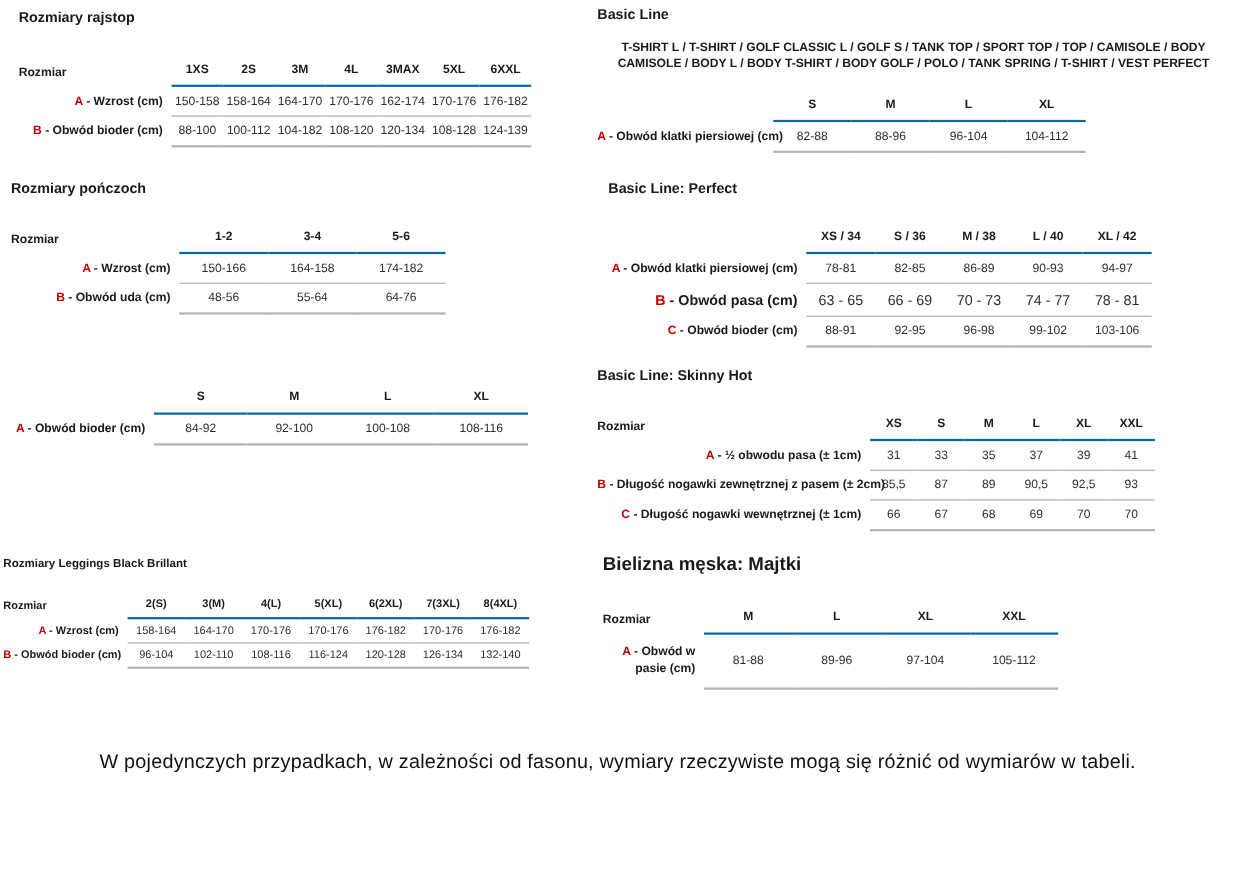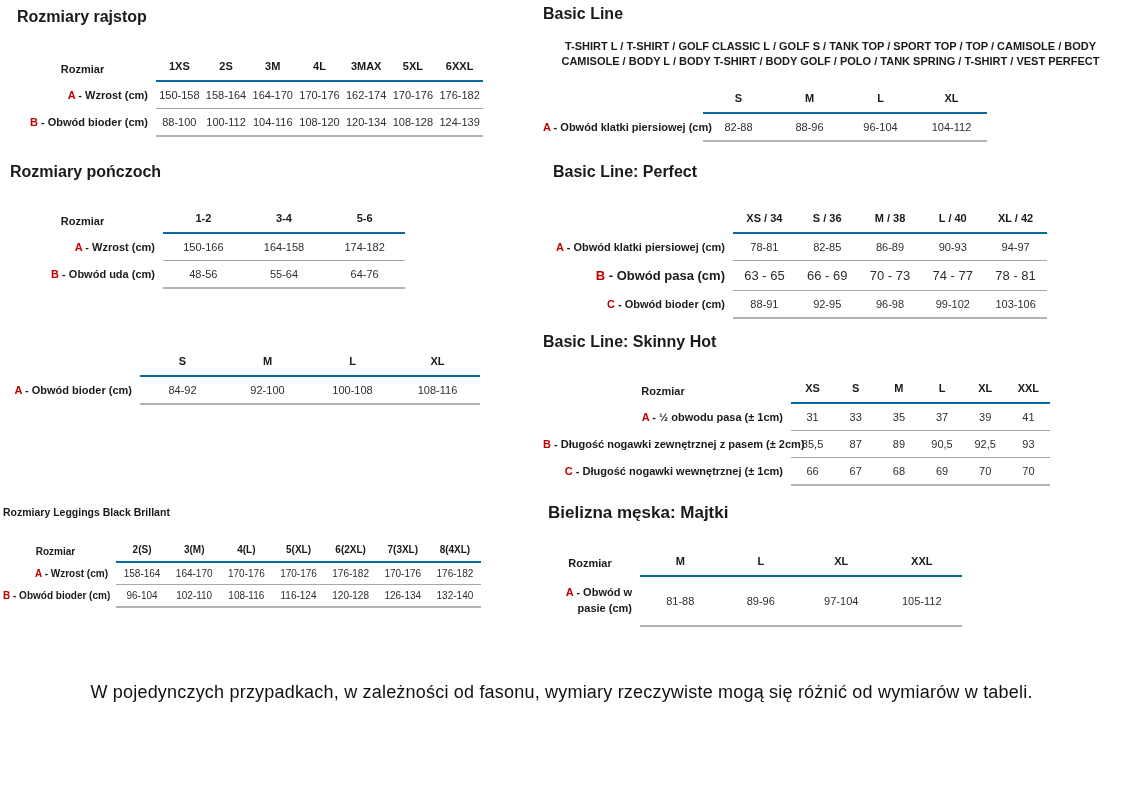--- a/index.html
+++ b/index.html
@@ -1,25 +1,25 @@
 <!DOCTYPE html>
 <html style="--accent: #c00000;"><head>
 <meta charset="utf-8">
 <style>
   html, body { margin:0; padding:0; background:#ffffff; }
   body { font-family:"Liberation Sans", sans-serif; color:#1a1a1a; }
   .page { position:relative; width:1123px; height:794px; background:#fff; overflow:hidden; }
 
   .sec { position:absolute; }
-  .tbl-title { font-weight:bold; font-size:16px; white-space:nowrap; }
+  .tbl-title { font-weight:bold; font-size:13px; white-space:nowrap; }
 
   table { border-collapse:collapse; table-layout:fixed; }
   th, td { font-size:11px; }
   thead th.col-h { font-weight:bold; border-bottom:2px solid #0369a1; padding:4px 2px 8px; text-align:center; }
-  thead th.corner { border-bottom:none; text-align:center; font-weight:bold; padding-right:8px; }
+  thead th.corner { border-bottom:none; text-align:left; font-weight:bold; padding-right:8px; }
   th.row-label { text-align:right; font-weight:bold; padding:4px 8px 4px 0; white-space:nowrap; }
   tbody td { text-align:center; border-bottom:1px solid #a8a8a8; padding:7px 2px; color:#2e2e2e; }
   tbody tr:last-child td { border-bottom:2px solid #b2b2b2;margin-top:28px; }
   .letter { color:var(--accent,#c00000); font-weight:bold; }
 
   
   #sec-1 { left:17px; top:8px; }
   #sec-1 table { width:466px; margin-top:30px; }
   #sec-1 th.row-label, #sec-1 thead th.corner { width:131px; }
 
@@ -92,21 +92,21 @@
             <td>164-170</td>
             <td>170-176</td>
             <td>162-174</td>
             <td>170-176</td>
             <td>176-182</td>
           </tr>
           <tr>
             <th class="row-label"><span class="letter">B</span> <span class="lbl">- Obwód bioder (cm)</span></th>
             <td>88-100</td>
             <td>100-112</td>
-            <td>104-116</td>
+            <td>104-182</td>
             <td>108-120</td>
             <td>120-134</td>
             <td>108-128</td>
             <td>124-139</td>
           </tr>
         </tbody>
       </table>
     </section>
   <section class="sec" id="sec-2">
       <div class="tbl-title">Rozmiary pończoch</div>

